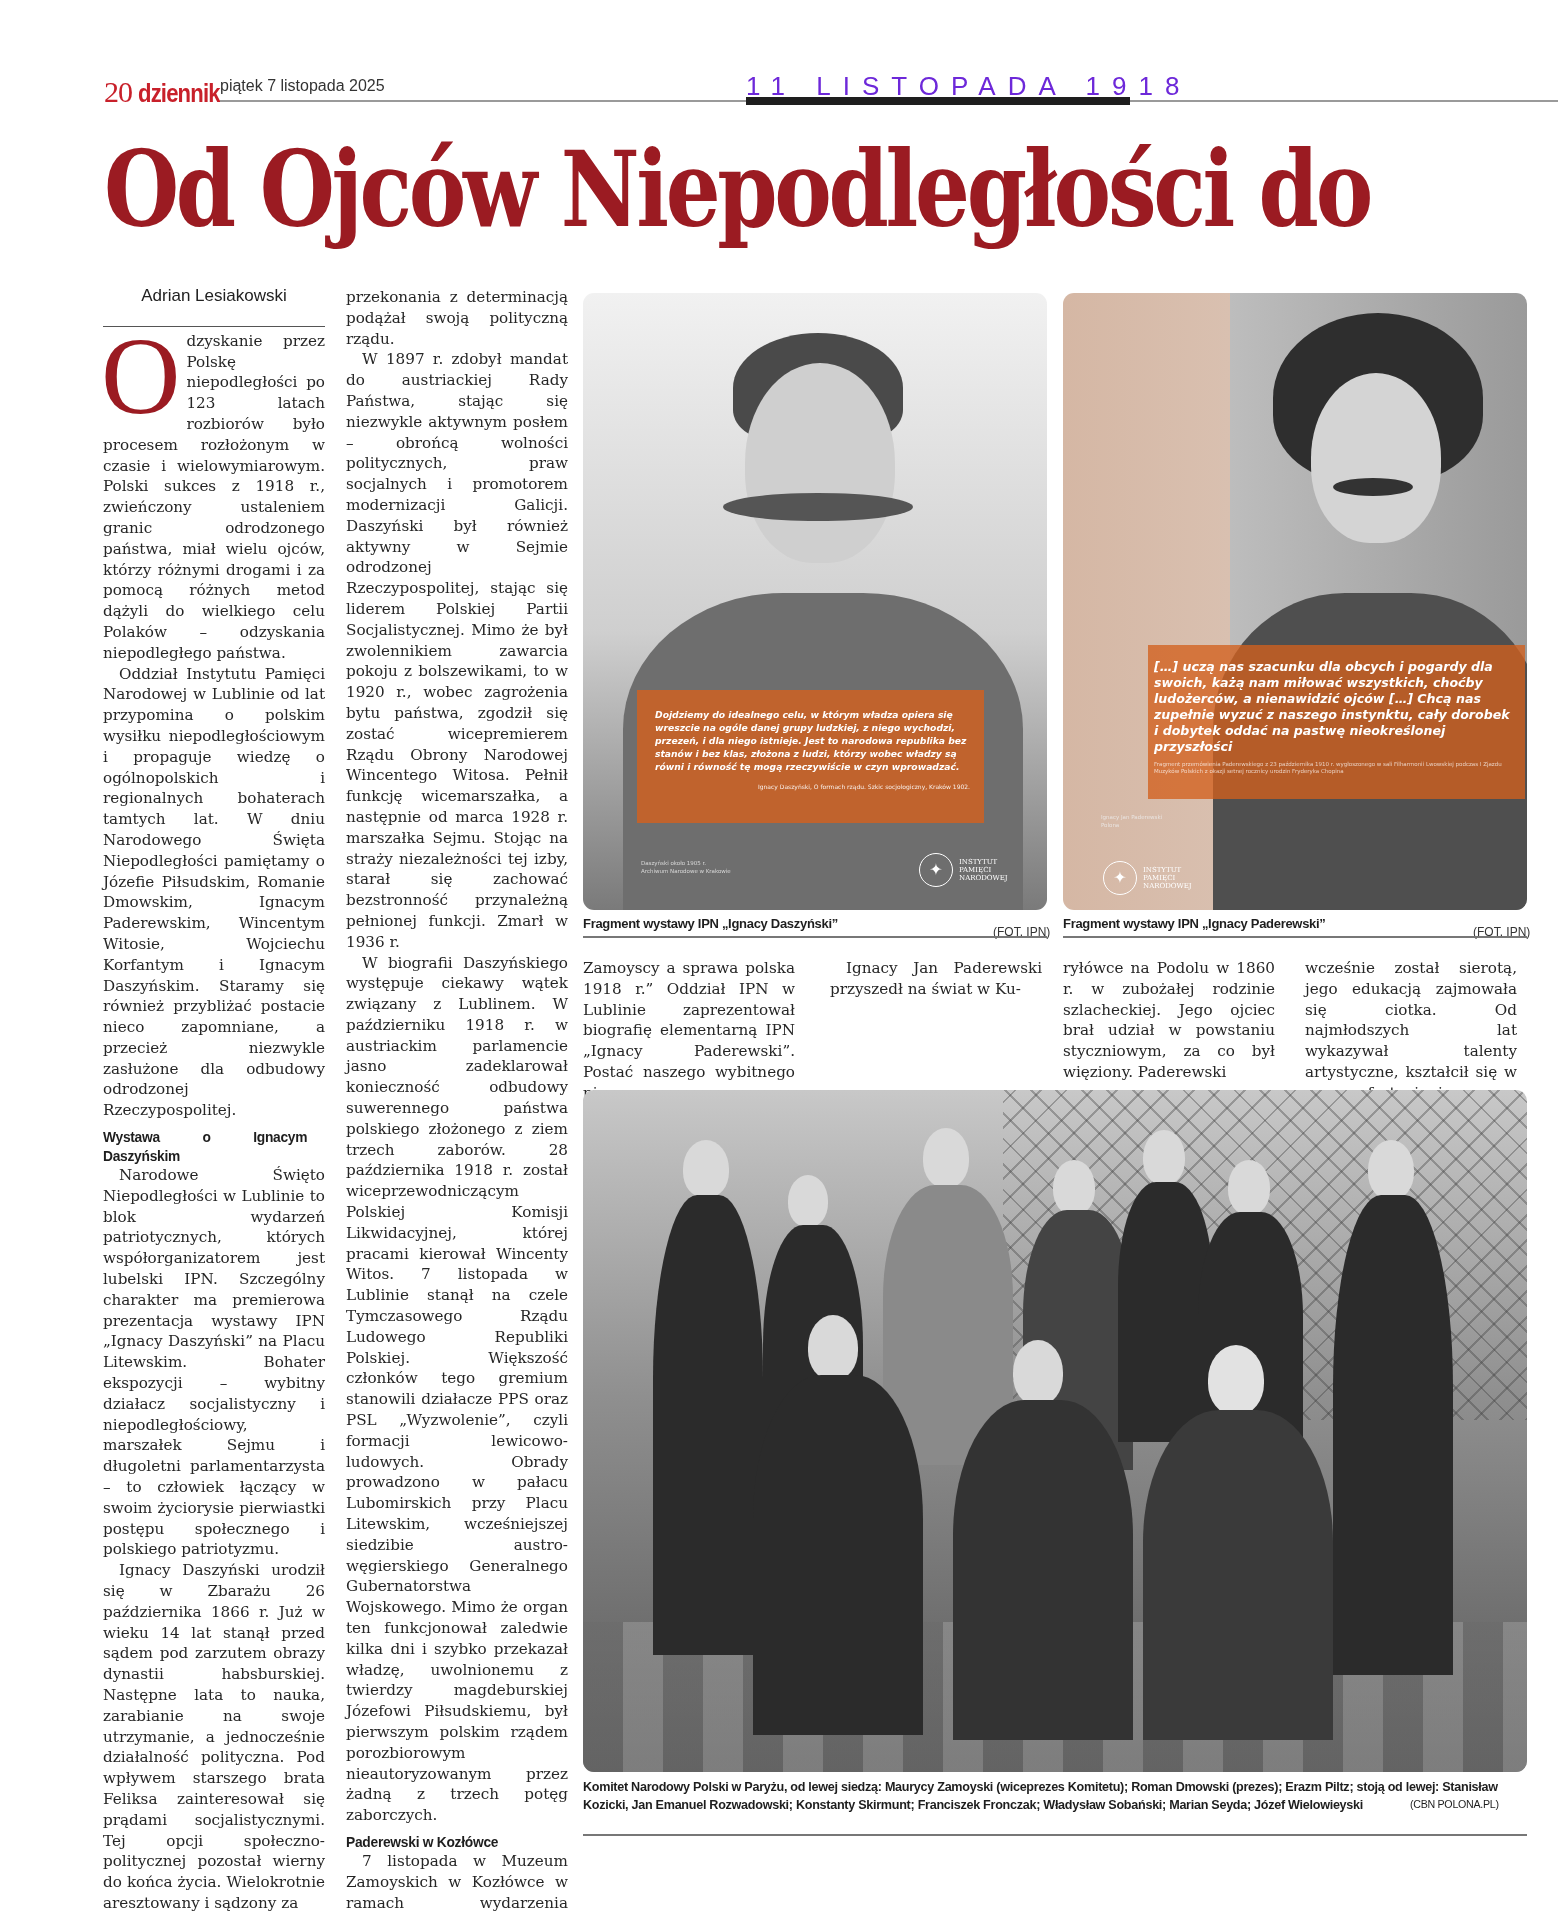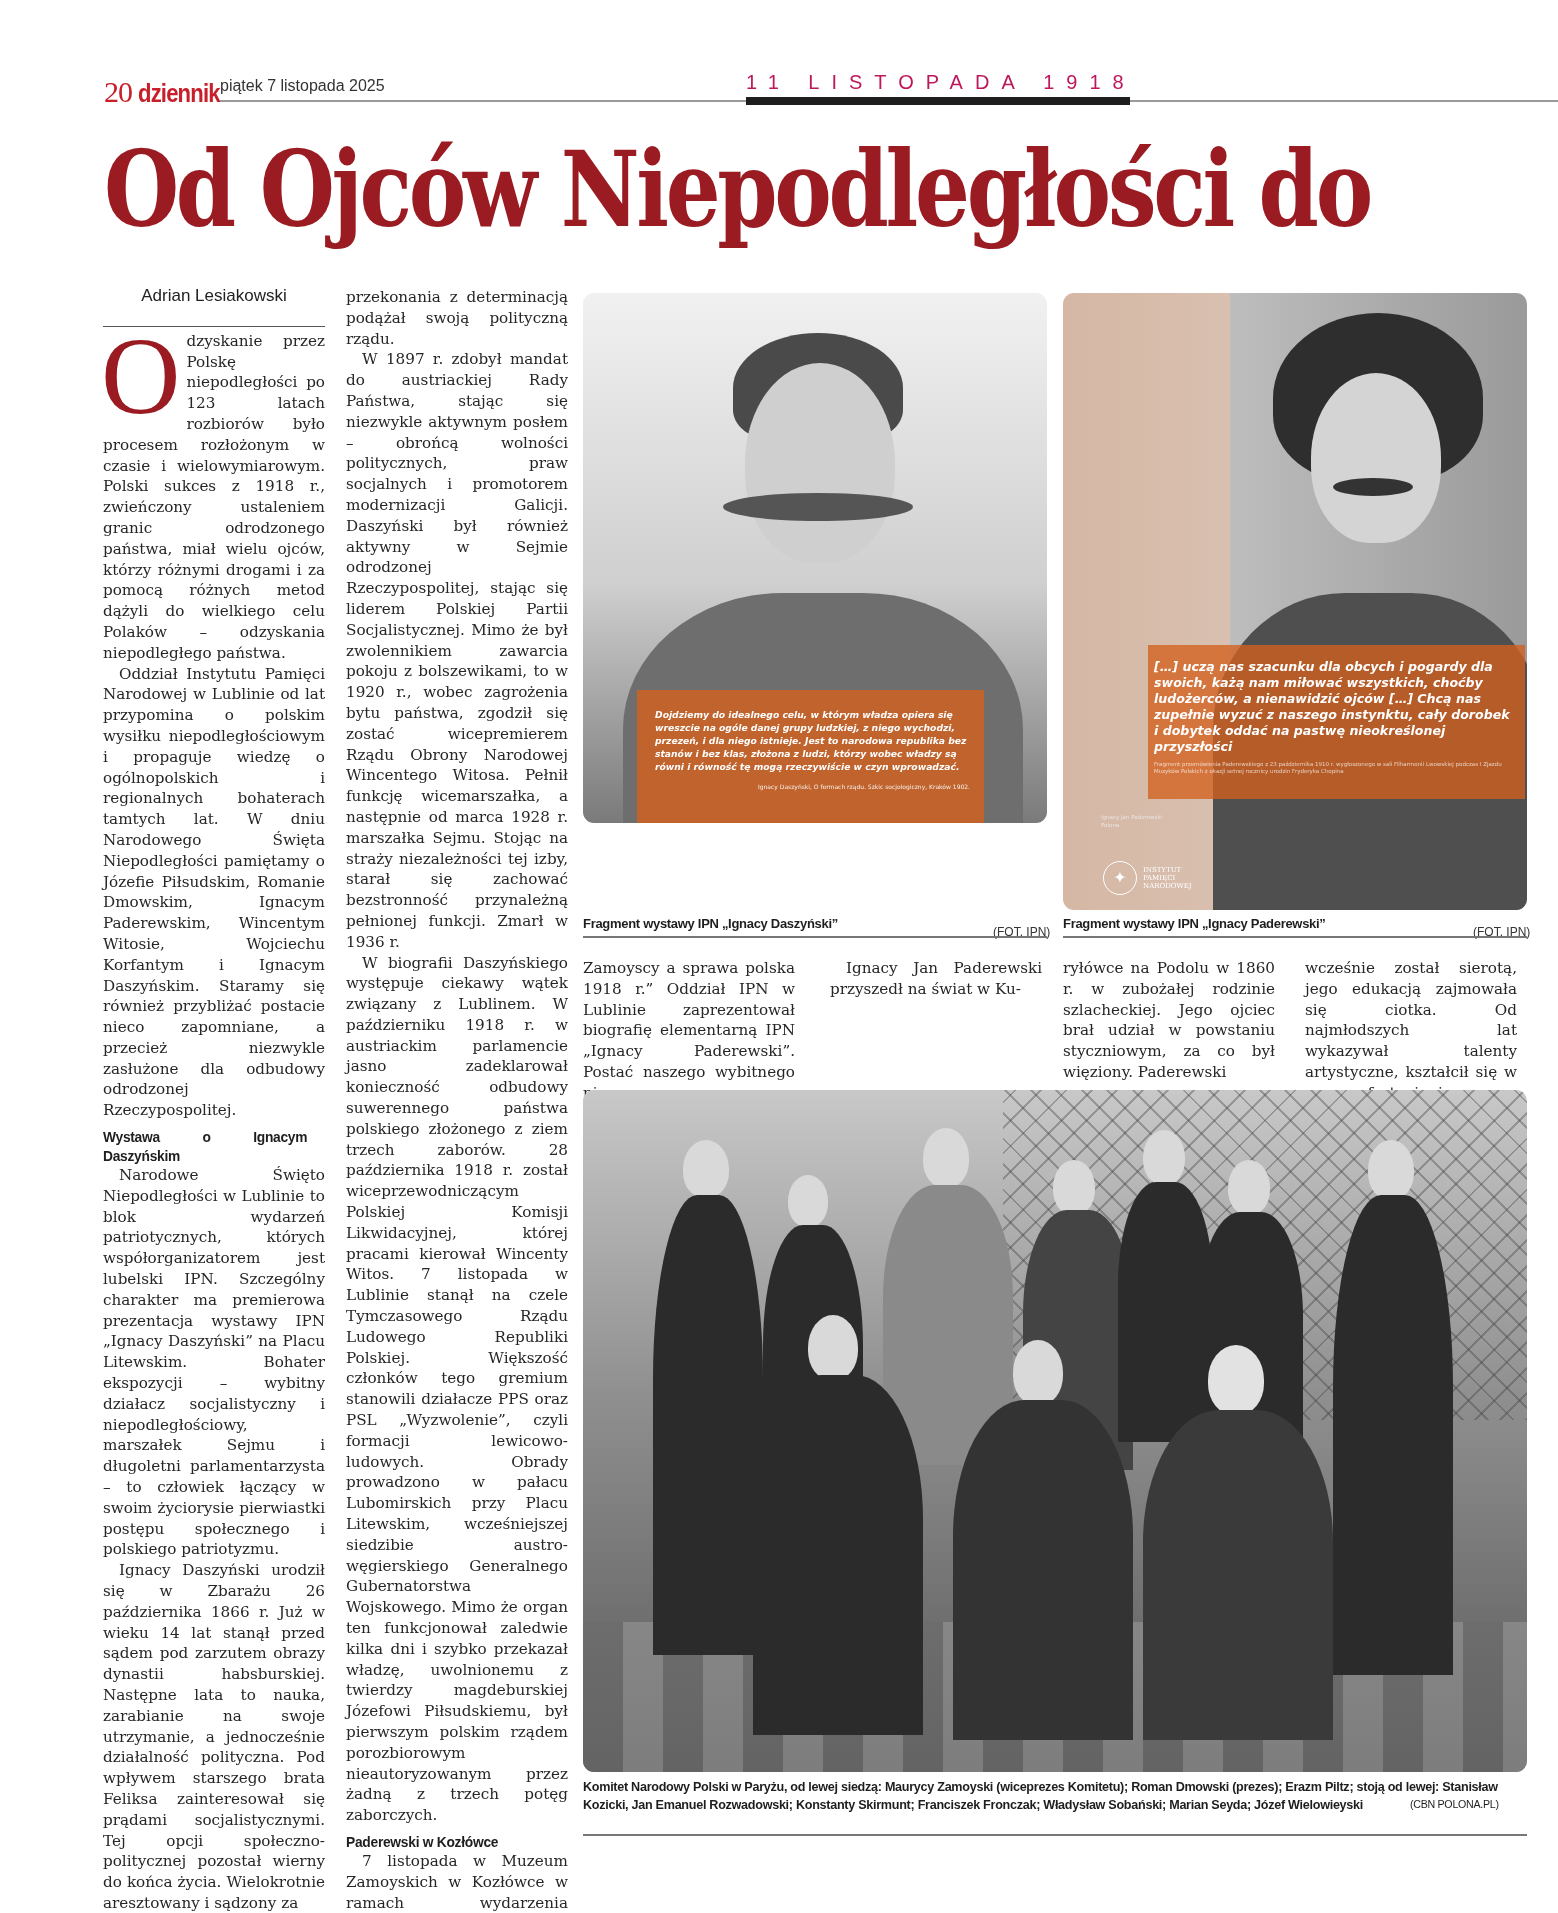--- a/index.html
+++ b/index.html
@@ -5,21 +5,21 @@
   * { box-sizing: border-box; margin: 0; padding: 0; }
   html, body { width: 1558px; height: 1913px; background: #ffffff; overflow: hidden; }
   body { position: relative; font-family: "DejaVu Serif", serif; color: #2a2a2a; }
 
   
   .hdr-folio { position: absolute; left: 104px; top: 75px; display: flex; align-items: baseline; gap: 6px; }
   .folio-num { font-family: "Liberation Serif", serif; font-size: 30px; color: #c8202a; letter-spacing: -1px; }
   .logo { font-family: "Liberation Sans", sans-serif; font-weight: bold; font-size: 26px; color: #c8202a; letter-spacing: -1px; transform: scaleX(0.85); transform-origin: left; }
   .hdr-date { position: absolute; left: 220px; top: 77px; font-family: "Liberation Sans", sans-serif; font-size: 16px; color: #333; }
   .hdr-line { position: absolute; left: 220px; top: 100px; width: 1338px; height: 2px; background: #9a9a9a; }
-  .hdr-section { position: absolute; left: 746px; top: 71px; font-family: "Liberation Sans", sans-serif; font-size: 20px; letter-spacing: 12px; color: #be185d; font-weight: 300; }
+  .hdr-section { position: absolute; left: 746px; top: 71px; font-family: "Liberation Sans", sans-serif; font-size: 26px; letter-spacing: 12px; color: #6d28d9; font-weight: 300; }
   .hdr-section-bar { position: absolute; left: 746px; top: 97px; width: 384px; height: 8px; background: #1e1e1e; }
 
   
   .headline { position: absolute; left: 104px; top: 128px; white-space: nowrap; font-family: "DejaVu Serif", serif; font-weight: bold; font-size: 104px; color: #9b1b22; letter-spacing: -4px; transform: scaleX(0.83); transform-origin: left top; line-height: 1.2; }
 
   
   .col { position: absolute; font-family: "DejaVu Serif", serif; font-size: 15.2px; line-height: 20.8px; color: #262626; text-align: justify; hyphens: manual; }
   .col p { text-indent: 16px; }
   .col p.noindent { text-indent: 0; }
   .col1 { left: 103px; top: 286px; width: 222px; }
@@ -28,21 +28,21 @@
   .dropcap { float: left; font-family: "Liberation Serif", serif; font-size: 110px; line-height: 86px; color: #9b1b22; margin: 2px 6px 0 -2px; }
   .subhead { font-family: "Liberation Sans", sans-serif; font-weight: bold; font-size: 15px; line-height: 19px; color: #1e1e1e; margin-top: 6px; letter-spacing: -0.3px; transform: scaleX(0.92); transform-origin: left; }
 
   .col-s { position: absolute; font-family: "DejaVu Serif", serif; font-size: 15.2px; line-height: 20.8px; color: #262626; text-align: justify; top: 958px; width: 212px; }
   .col-s p { text-indent: 16px; }
   .col-s p.noindent { text-indent: 0; }
   .col3 { left: 583px; } .col4 { left: 830px; } .col5 { left: 1063px; } .col6 { left: 1305px; }
 
   
   .photo { position: absolute; overflow: hidden; border-radius: 11px; }
-  .photo1 { left: 583px; top: 293px; width: 464px; height: 530px; background: linear-gradient(180deg, #f1f1f1 0%, #cfcfcf 55%, #7a7a7a 100%); }
+  .photo1 { left: 583px; top: 293px; width: 464px; height: 617px; background: linear-gradient(180deg, #f1f1f1 0%, #cfcfcf 55%, #7a7a7a 100%); }
   .photo2 { left: 1063px; top: 293px; width: 464px; height: 617px; background: linear-gradient(90deg, #d5b7a4 0%, #d9c0b0 36%, #bdbdbd 36%, #9a9a9a 100%); }
   .photo3 { left: 583px; top: 1090px; width: 944px; height: 682px; background: linear-gradient(180deg, #c8c8c8 0%, #8f8f8f 45%, #5a5a5a 100%); }
 
   
   .head { position: absolute; border-radius: 50% 50% 45% 45%; background: #d9d9d9; }
   .hair { position: absolute; border-radius: 50% 50% 30% 30%; background: #3a3a3a; }
   .suit { position: absolute; border-radius: 40% 40% 0 0; background: #2b2b2b; }
 
   .quote-box { position: absolute; background: rgba(210, 96, 30, 0.82); color: #fff; font-family: "DejaVu Sans", sans-serif; font-style: italic; font-weight: bold; }
   .q1 { left: 54px; top: 397px; width: 347px; height: 133px; padding: 18px 14px 0 18px; font-size: 9.2px; line-height: 13px; }

